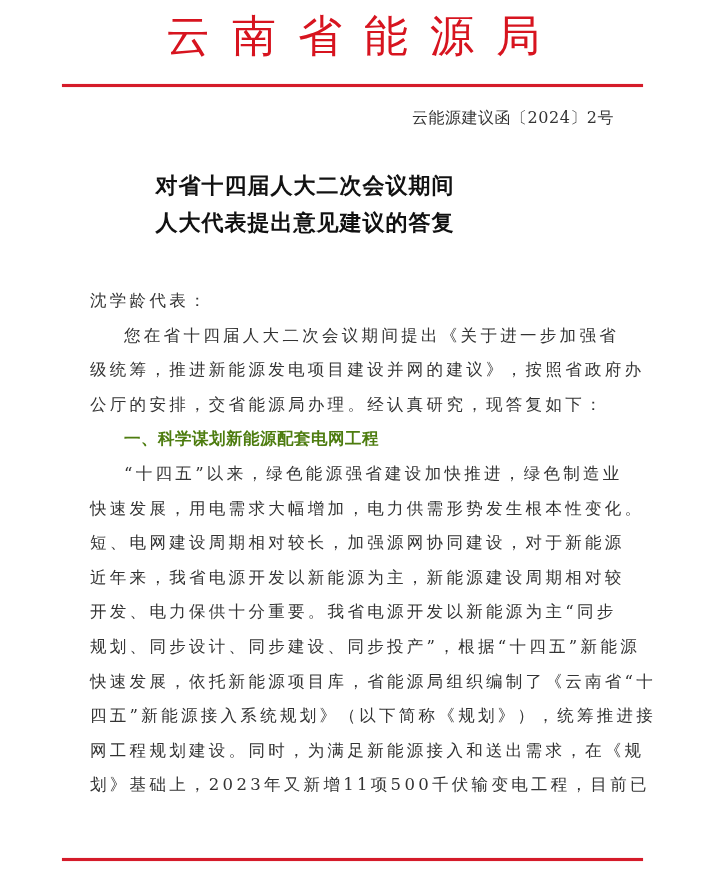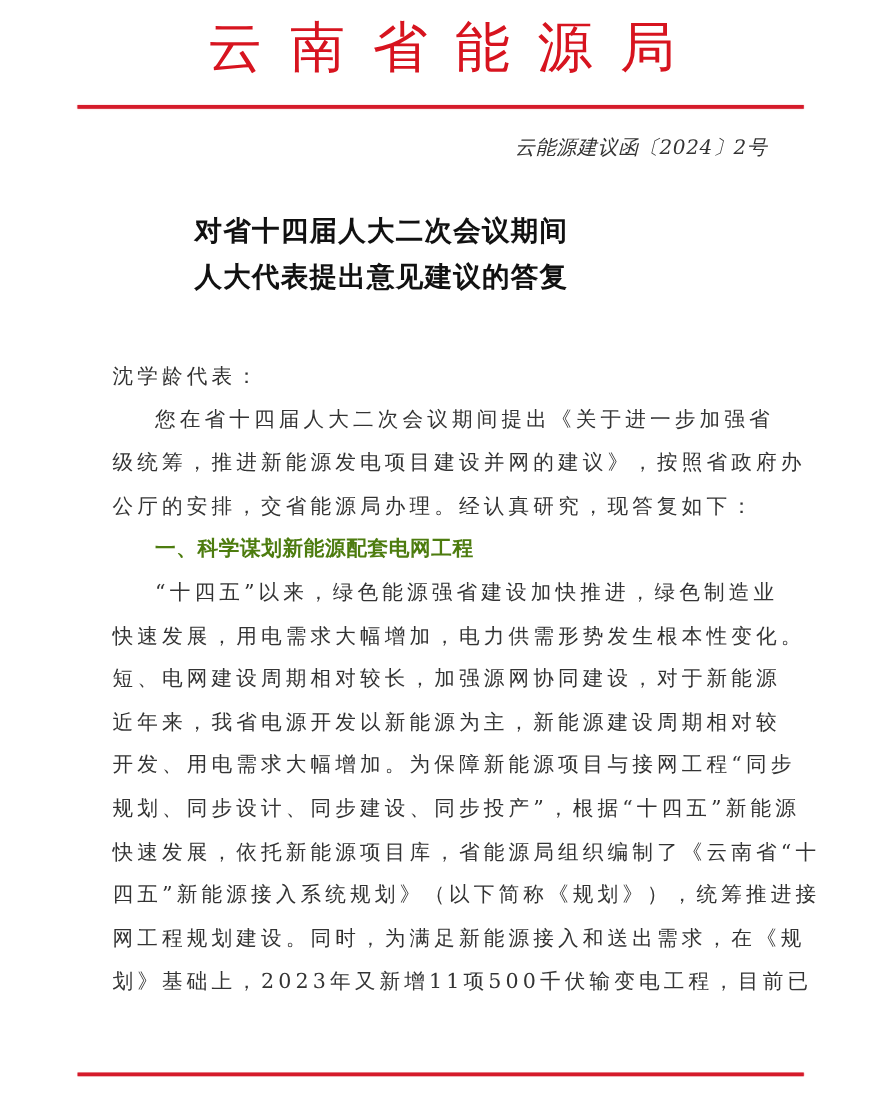--- a/index.html
+++ b/index.html
@@ -1,21 +1,21 @@
 <!DOCTYPE html>
 <html><head>
 <meta charset="utf-8">
 <style>
   html, body { margin: 0; padding: 0; background: #ffffff; }
   body { width: 706px; height: 880px; position: relative; overflow: hidden; font-family: "DejaVu Serif", "Liberation Serif", serif; color: #2a2a2a; }
-  .masthead { position: absolute; left: 0; top: 14px; width: 706px; text-align: center; color: #d7141f; font-family: Liberation Sans, sans-serif; font-size: 44px; letter-spacing: 22px; line-height: 50px; padding-left: 22px; box-sizing: border-box; }
+  .masthead { position: absolute; left: 0; top: 14px; width: 706px; text-align: center; color: #d7141f; font-family: Liberation Mono, monospace; font-size: 44px; letter-spacing: 22px; line-height: 50px; padding-left: 22px; box-sizing: border-box; }
   .rule { position: absolute; left: 62px; width: 581px; height: 3px; background: #d51b2a; box-shadow: 0 0 1px #e76b74; }
   .rule.top { top: 84px; }
   .rule.bottom { top: 858px; }
-  .docno { position: absolute; right: 92px; top: 108px; font-size: 16px; color: #333; letter-spacing: 0.5px; font-style: italic; }
+  .docno { position: absolute; right: 92px; top: 108px; font-size: 16px; color: #333; letter-spacing: 0.5px; }
   .title { position: absolute; left: 0; width: 610px; text-align: center; font-size: 22px; font-weight: bold; color: #111; line-height: 34px; letter-spacing: 1px; }
   .title.l1 { top: 168px; }
   .title.l2 { top: 205px; }
   .body { position: absolute; left: 90px; width: 545px; font-size: 16.5px; color: #333; }
   .line { height: 34.6px; line-height: 34.6px; white-space: nowrap; letter-spacing: 3.3px; }
   .salute { top: 284px; }
   .indent { padding-left: 34px; }
   .heading { font-family: "DejaVu Sans", "Liberation Sans", sans-serif; font-weight: bold; letter-spacing: 0.5px; color: #4d7c0f; }
 </style>
 </head>
@@ -32,21 +32,21 @@
 <div class="body salute">
   <div class="line">沈学龄代表：</div>
   <div class="line indent">您在省十四届人大二次会议期间提出《关于进一步加强省</div>
   <div class="line">级统筹，推进新能源发电项目建设并网的建议》，按照省政府办</div>
   <div class="line">公厅的安排，交省能源局办理。经认真研究，现答复如下：</div>
   <div class="line indent heading">一、科学谋划新能源配套电网工程</div>
   <div class="line indent">“十四五”以来，绿色能源强省建设加快推进，绿色制造业</div>
   <div class="line">快速发展，用电需求大幅增加，电力供需形势发生根本性变化。</div>
   <div class="line">短、电网建设周期相对较长，加强源网协同建设，对于新能源</div>
   <div class="line">近年来，我省电源开发以新能源为主，新能源建设周期相对较</div>
-  <div class="line">开发、用电需求大幅增加。为保障新能源项目与接网工程“同步</div>
+  <div class="line">开发、电力保供十分重要。我省电源开发以新能源为主“同步</div>
   <div class="line">规划、同步设计、同步建设、同步投产”，根据“十四五”新能源</div>
   <div class="line">快速发展，依托新能源项目库，省能源局组织编制了《云南省“十</div>
   <div class="line">四五”新能源接入系统规划》（以下简称《规划》），统筹推进接</div>
   <div class="line">网工程规划建设。同时，为满足新能源接入和送出需求，在《规</div>
   <div class="line">划》基础上，2023年又新增11项500千伏输变电工程，目前已</div>
 </div>
 
 <div class="rule bottom"></div>
 
 </body></html>

